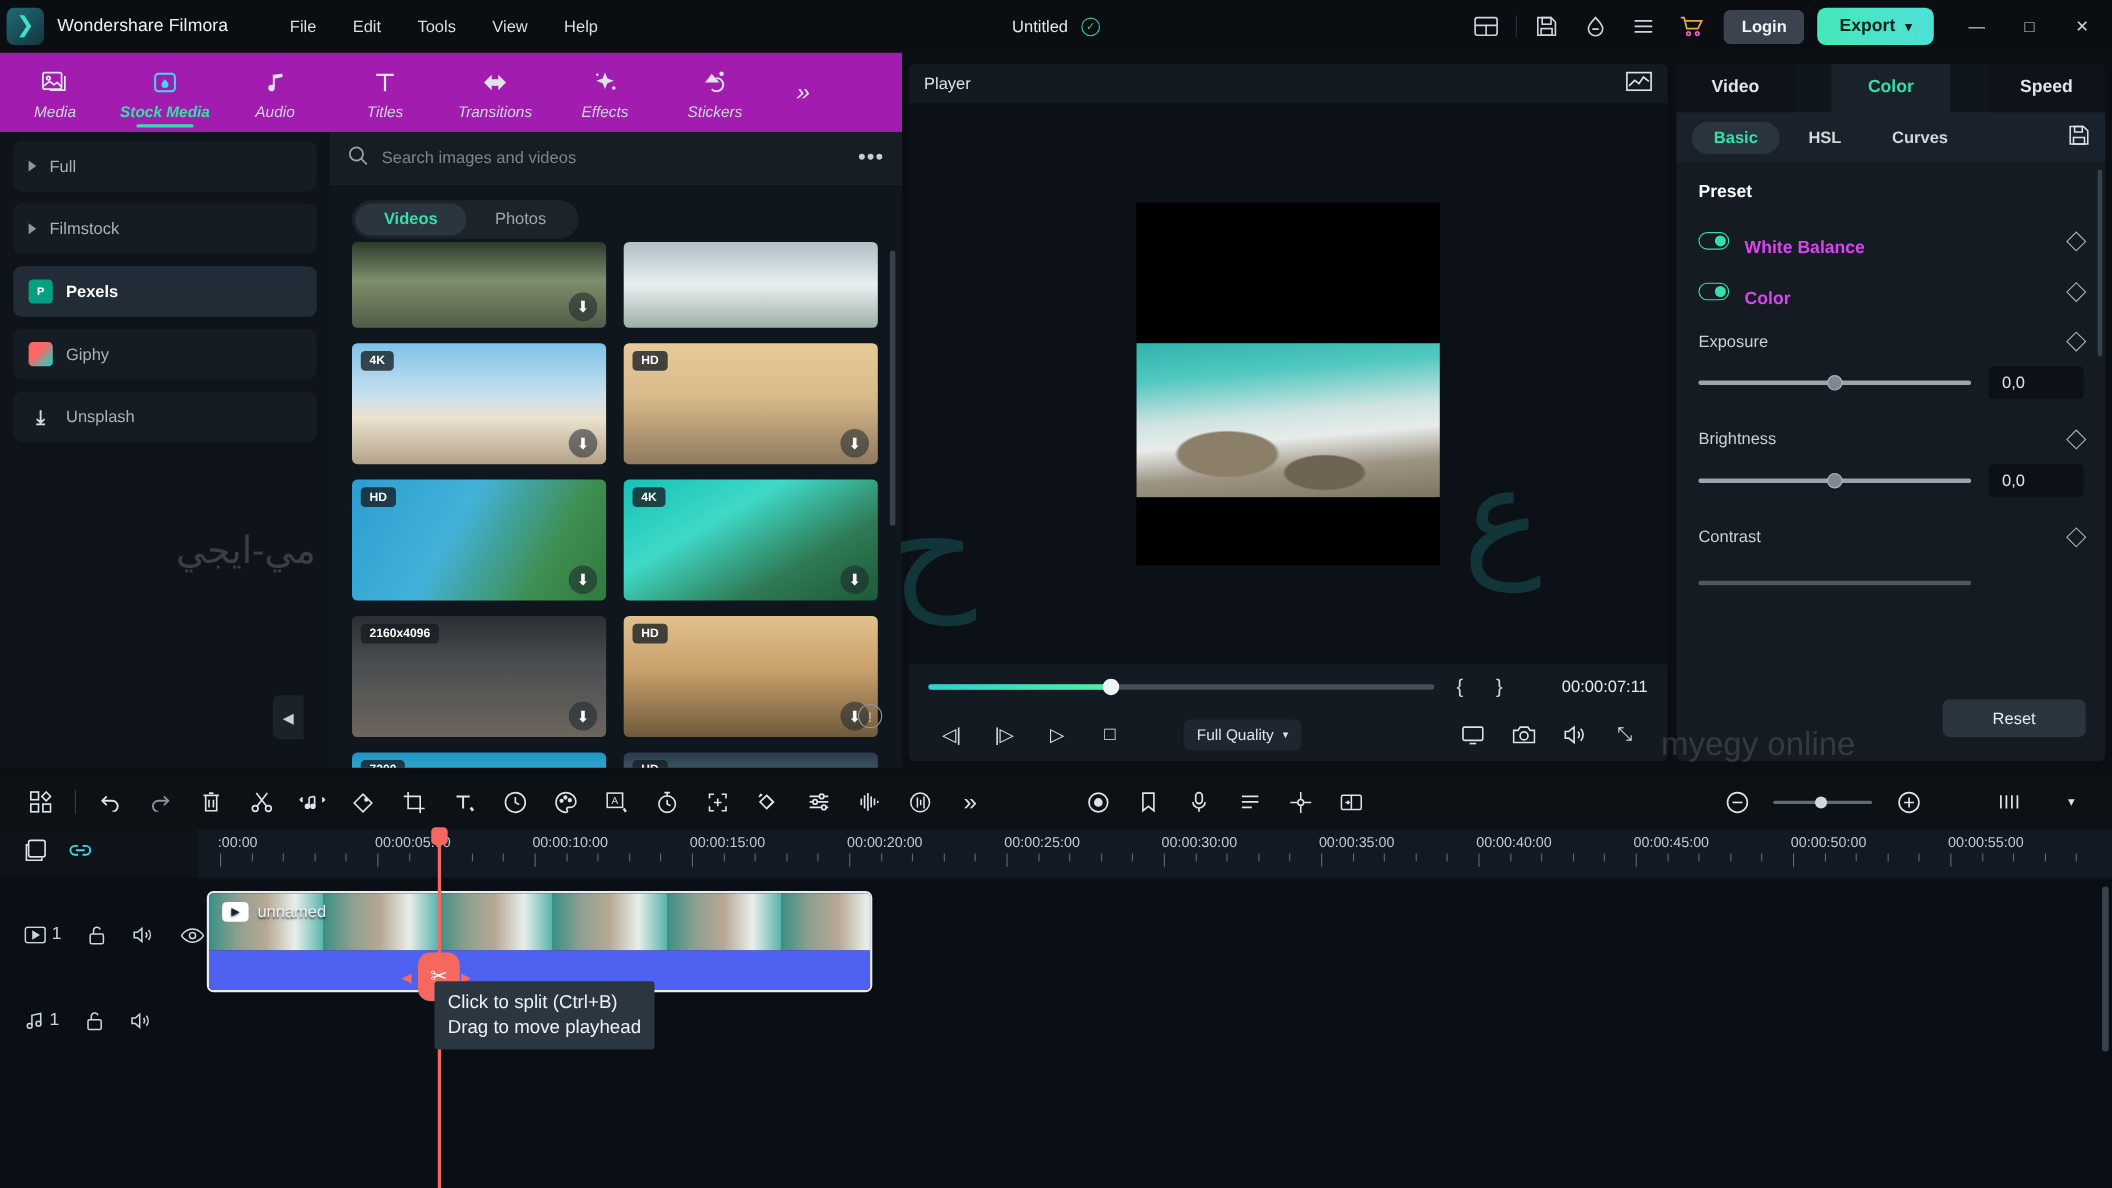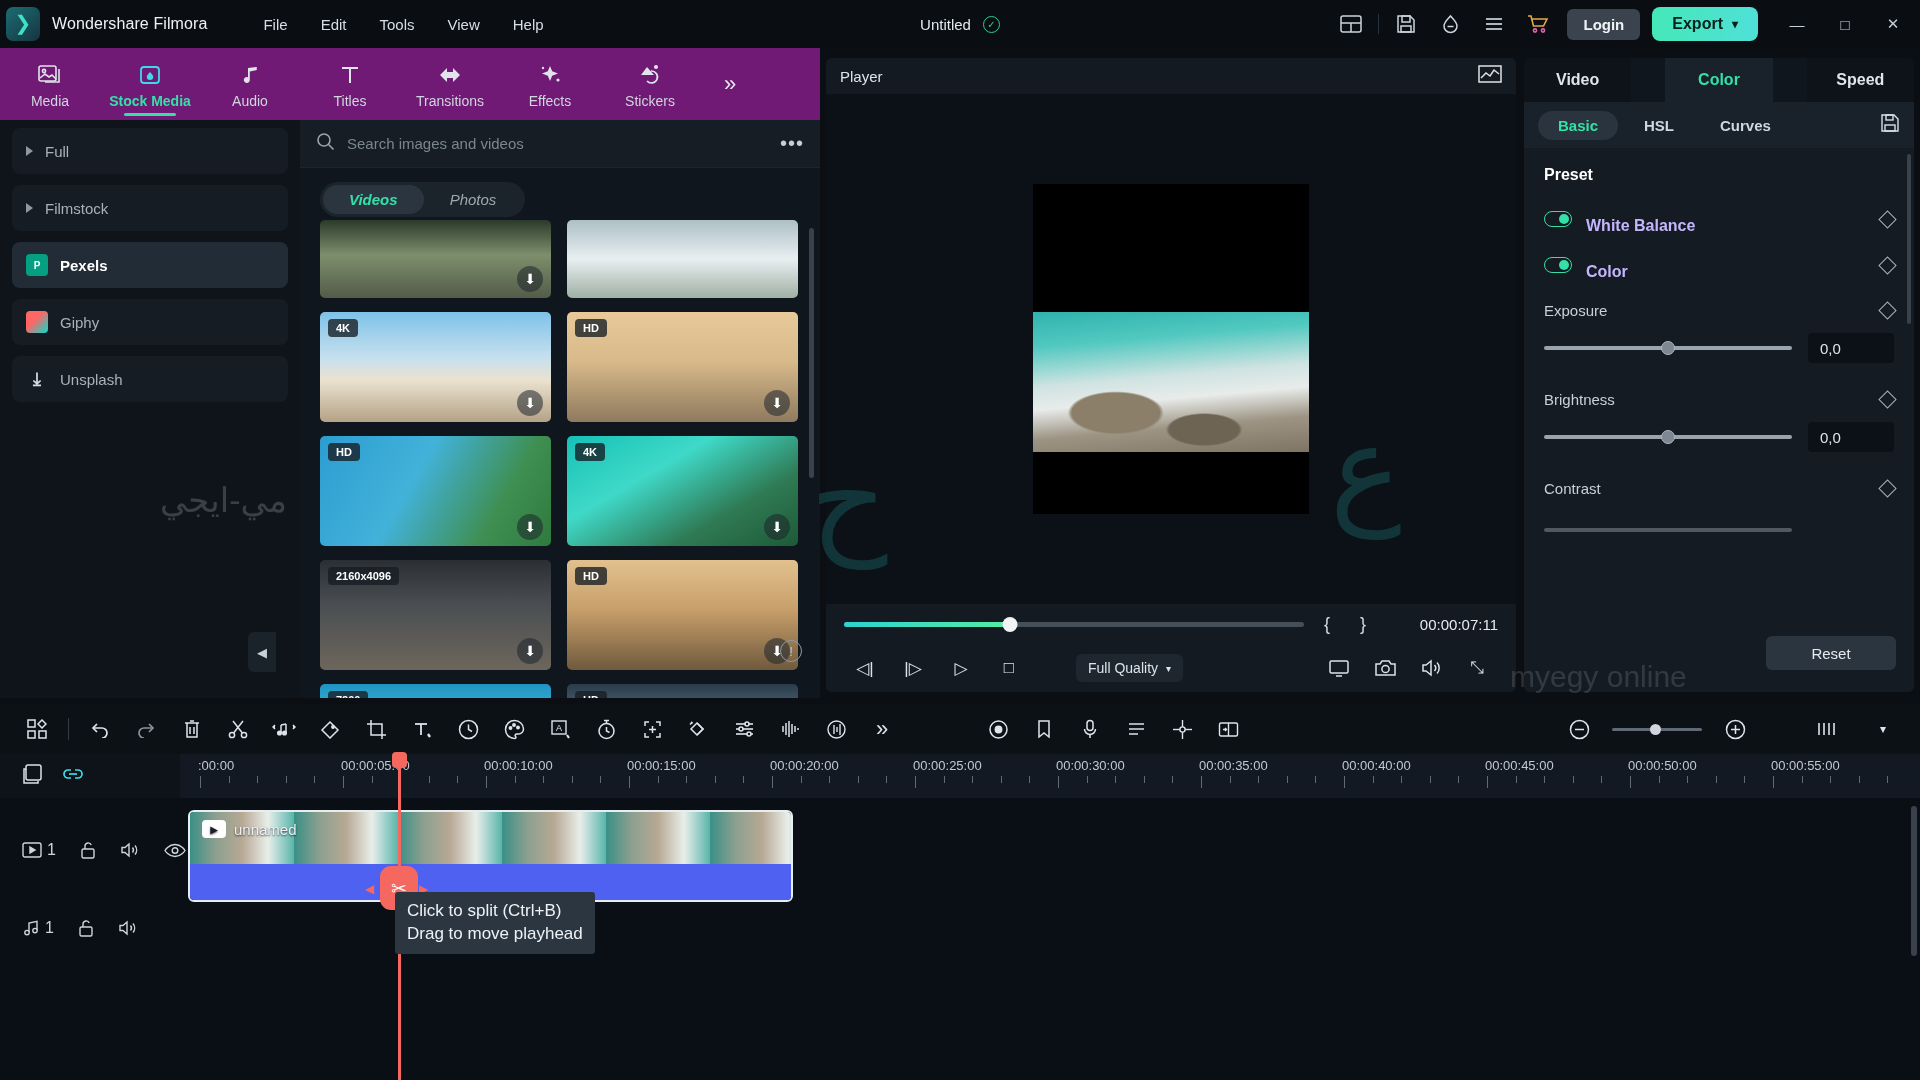--- a/index.html
+++ b/index.html
@@ -51,21 +51,21 @@
     color:#06201c; font-weight:bold; font-size:16px;
     padding:8px 20px; border-radius:8px; display:flex; align-items:center; gap:9px;
     cursor:default; margin-right:14px;
   }
   .win-ctrl { width:46px; height:48px; display:flex; align-items:center; justify-content:center;
     color:#c8cfd6; font-size:15px; cursor:default; }
 
   
   .navtabs {
     position:absolute; top:48px; left:0; width:820px; height:72px;
-    background:#701a75; display:flex; align-items:center;
+    background:#a21caf; display:flex; align-items:center;font-style:italic;
   }
   .navtab {
     width:100px; height:72px; display:flex; flex-direction:column;
     align-items:center; justify-content:center; gap:3px; cursor:default; position:relative;
   }
   .navtab .ic { height:30px; display:flex; align-items:center; color:#dfe5ea; }
   .navtab .lb { font-size:14px; color:#cfd6dd; }
   .navtab.active .lb { color:#35e0a8; font-weight:bold; }
   .navtab.active .ic { color:#3fd9ea; }
   .navtab.active::after {
@@ -104,21 +104,21 @@
   .searchbar {
     height:48px; background:#161d25; display:flex; align-items:center; gap:12px;
     padding:0 16px; border-bottom:1px solid #1c242c;
   }
   .searchbar input {
     flex:1; background:transparent; border:none; outline:none;
     color:#d5dbe2; font-size:15px; font-family:"Liberation Sans", sans-serif;
   }
   .searchbar input::placeholder { color:#7c868f; }
   .dots { color:#c6ced6; font-size:20px; letter-spacing:1px; cursor:default; }
-  .seg-wrap { padding:14px 0 10px 20px;font-style:italic; }
+  .seg-wrap { padding:14px 0 10px 20px; }
   .seg {
     display:inline-flex; background:#1b232b; border-radius:18px; padding:3px;
   }
   .seg div { padding:6px 26px; border-radius:16px; font-size:15px; color:#9ea7b1; cursor:default; }
   .seg div.on { background:#2b353f; color:#35e0a8; font-weight:bold; }
   .grid {
     position:absolute; top:100px; left:0; right:0; bottom:0;
     padding:0 22px 0 20px; display:grid; grid-template-columns:1fr 1fr;
     gap:14px 16px; overflow:hidden; align-content:start;
   }
@@ -193,21 +193,21 @@
     color:#cfd6dd; cursor:default; }
   .rp-pill.on { background:#2a343e; color:#35e0a8; }
   .rp-save { margin-left:auto; color:#d9e0e7; font-size:17px; cursor:default; }
   .rp-body { position:absolute; top:90px; left:0; right:0; bottom:0; background:#141b22; }
   .rp-head { font-size:16px; font-weight:bold; color:#fff; padding:18px 20px 12px; }
   .tog-row { height:46px; display:flex; align-items:center; padding:0 20px; gap:14px; }
   .toggle { width:28px; height:16px; border-radius:9px; border:1.5px solid #35e0a8;
     position:relative; flex:none; }
   .toggle::after { content:""; position:absolute; right:2px; top:2px; width:10px; height:10px;
     border-radius:50%; background:#35e0a8; }
-  .tog-label { font-size:16px; font-weight:bold; color:#c4b5fd;margin-top:14px; }
+  .tog-label { font-size:16px; font-weight:bold; color:#d946ef;margin-top:14px; }
   .diam { margin-left:auto; width:13px; height:13px; border:1.4px solid #a8b2bc;
     transform:rotate(45deg); cursor:default; }
   .slider-blk { padding:14px 20px 2px; }
   .sl-top { display:flex; align-items:center; }
   .sl-name { font-size:15px; color:#c8d0d8; }
   .sl-row { display:flex; align-items:center; gap:16px; margin-top:14px; }
   .sl-track { flex:1; height:4px; background:#9aa4ae; border-radius:2px; position:relative; }
   .sl-knob { position:absolute; left:50%; top:-5px; width:14px; height:14px; border-radius:50%;
     background:#7d8892; border:1px solid #aeb7c0; transform:translateX(-50%); }
   .sl-val { width:86px; height:30px; background:#0b1117; border-radius:4px;

